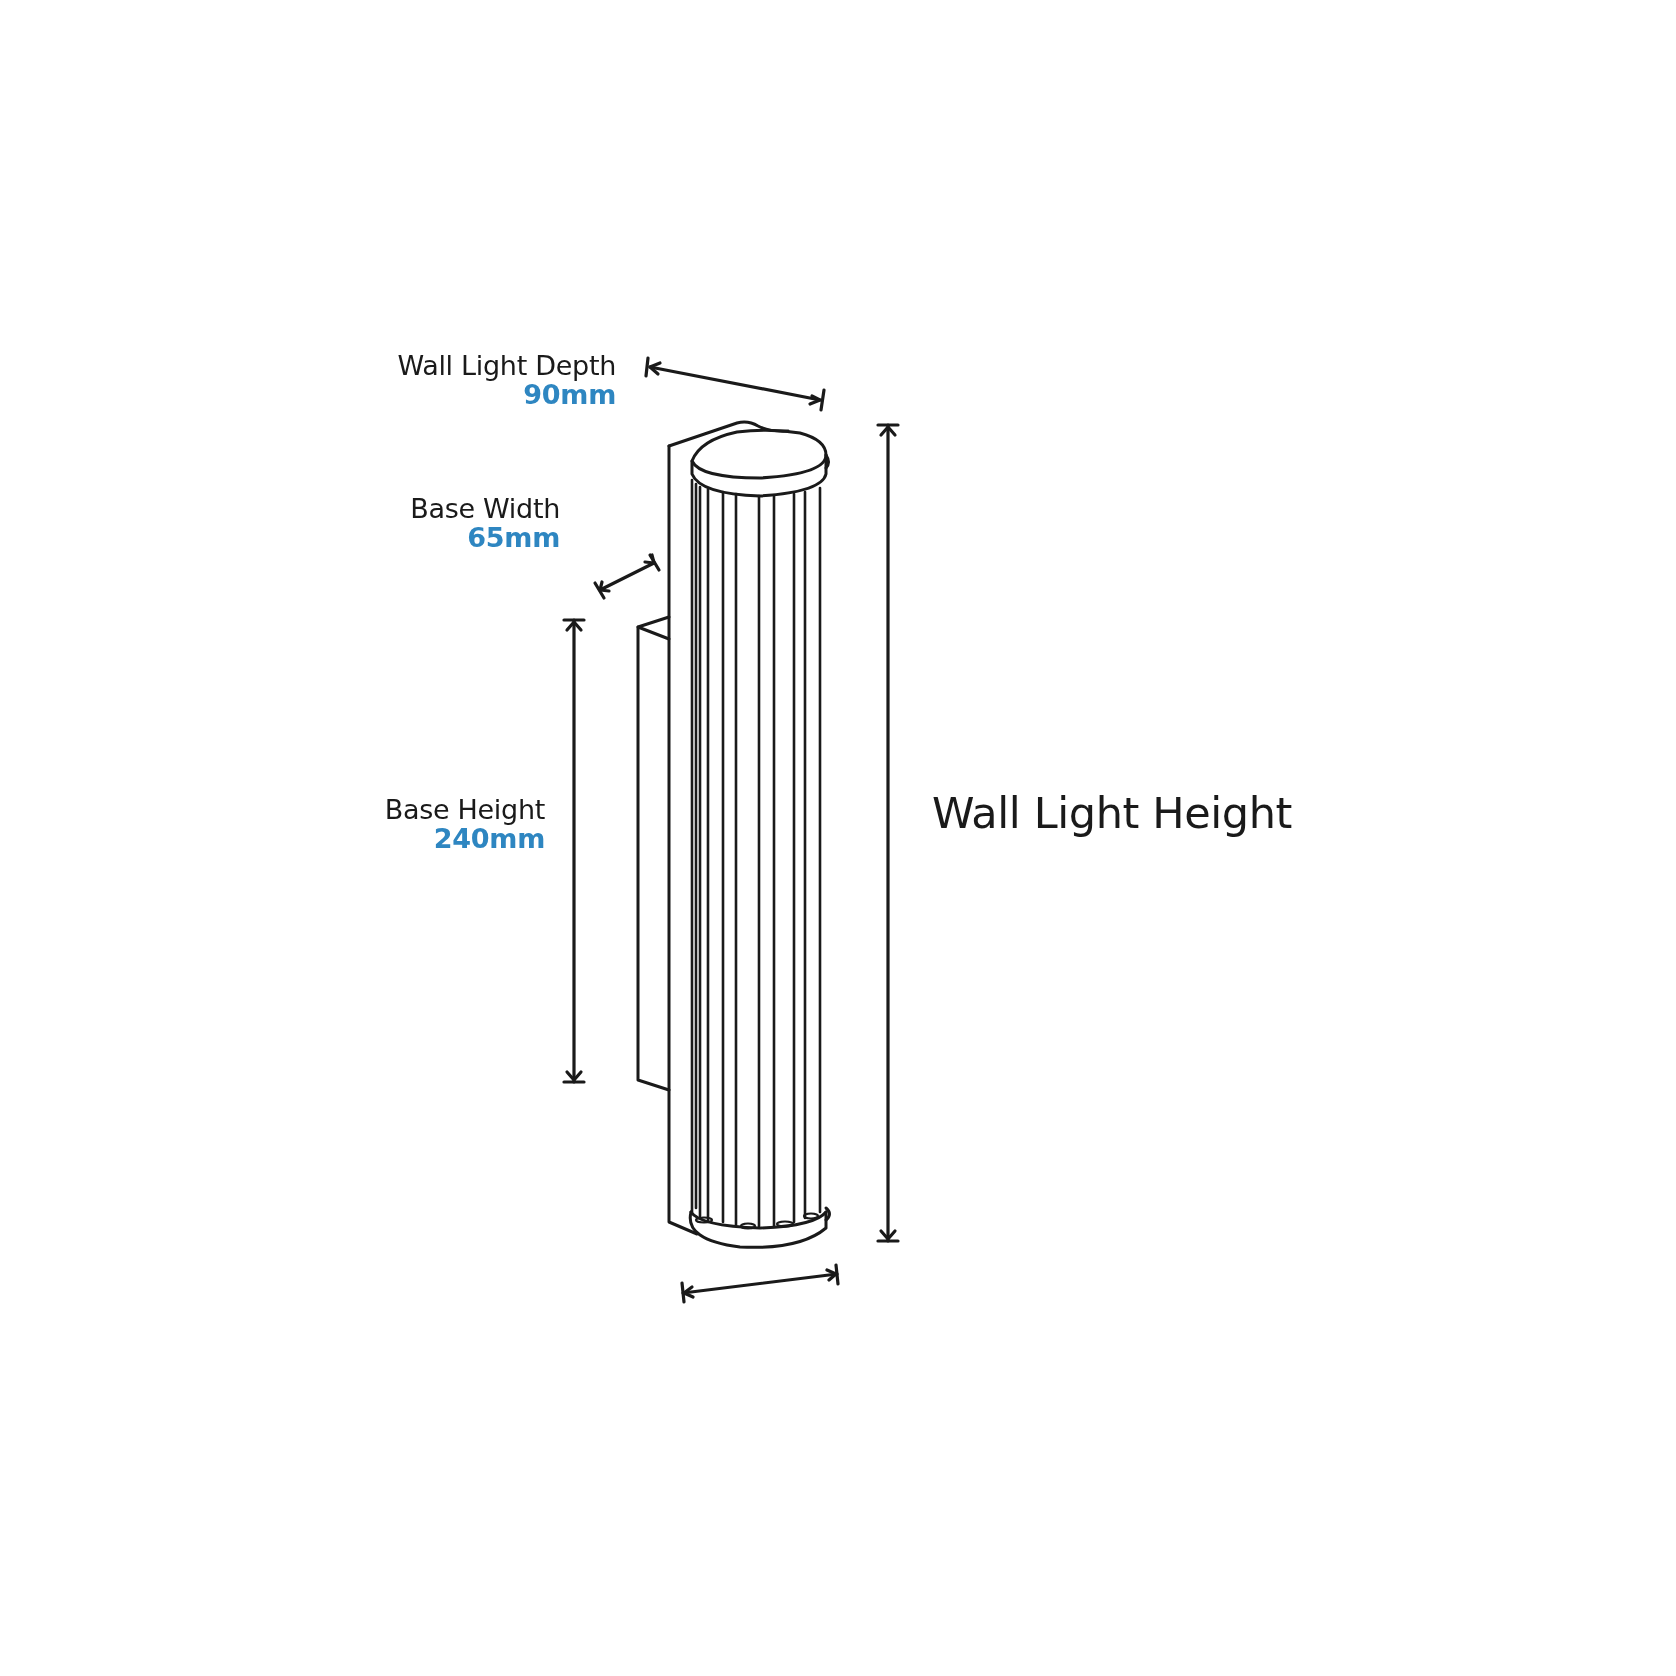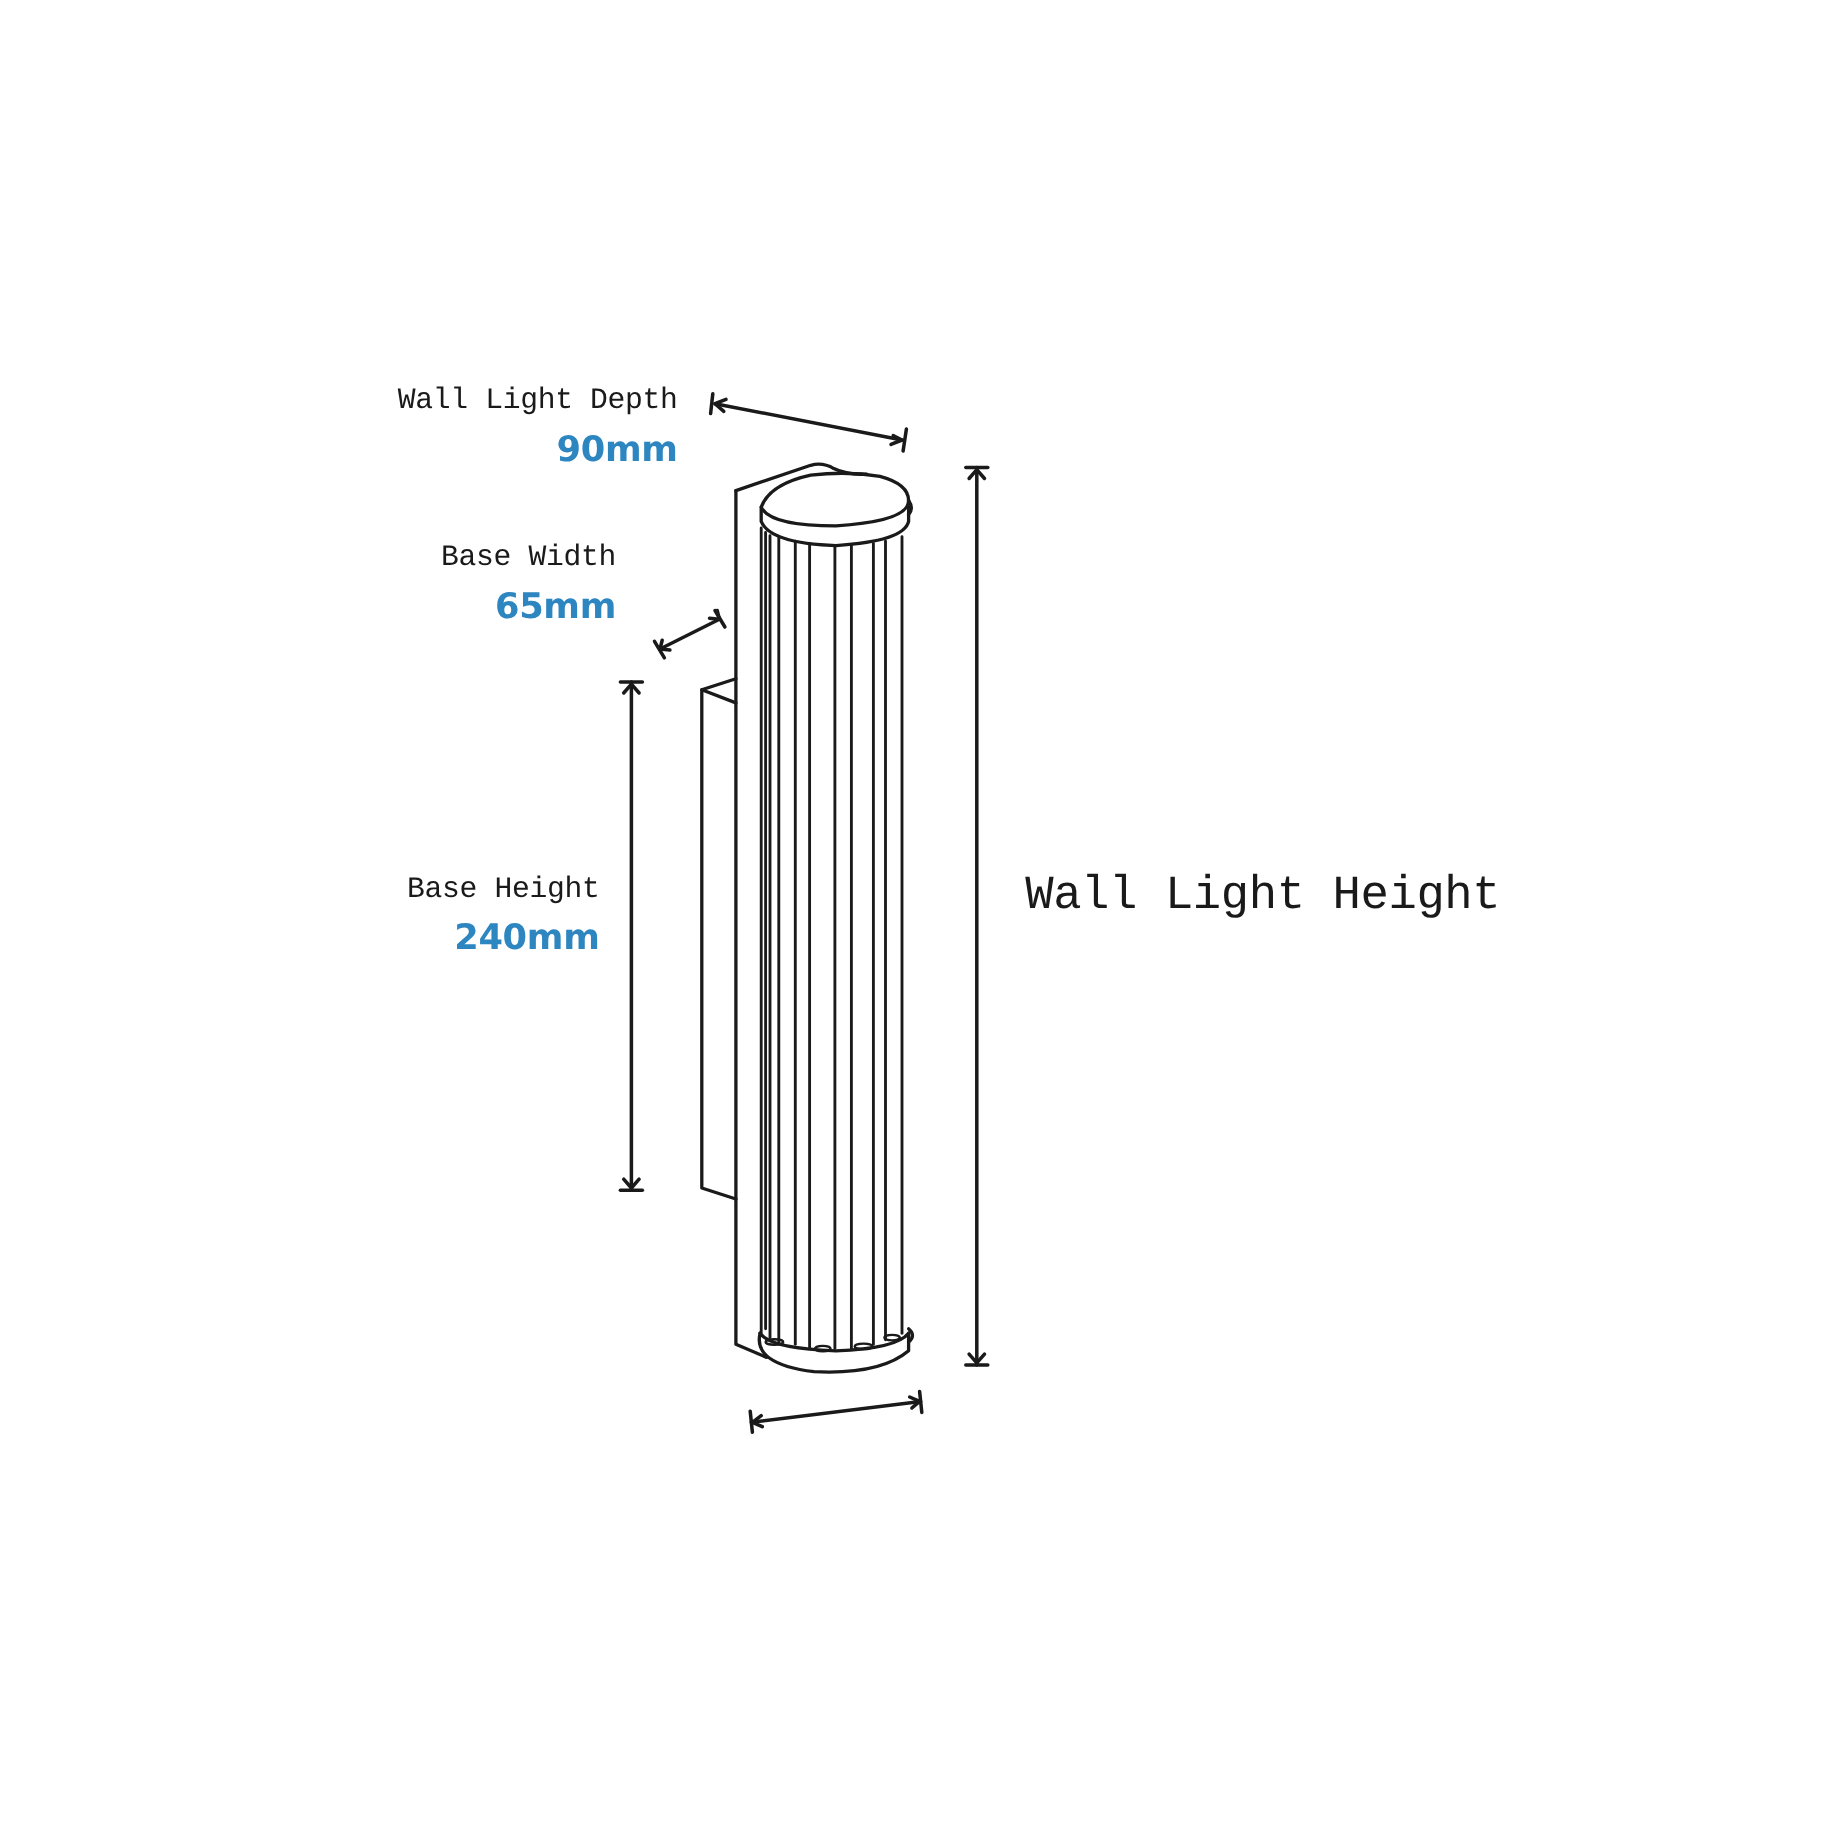--- a/index.html
+++ b/index.html
@@ -1,25 +1,25 @@
 <!DOCTYPE html>
 <html><head>
   <meta charset="utf-8">
   <style>
     html, body { margin: 0; padding: 0; background: #ffffff; }
     body { width: 1676px; height: 1676px; position: relative; overflow: hidden;
            font-family: "DejaVu Sans", "Liberation Sans", sans-serif; }
     .canvas { position: absolute; left: 0; top: 0; width: 1676px; height: 1676px; }
     svg.drawing { position: absolute; left: 0; top: 0; }
     .label { position: absolute; white-space: nowrap; line-height: 1; }
-    .label .name { display: block; color: #1a1a1a; font-weight: normal; font-family: Liberation Mono, monospace; }
+    .label .name { display: block; color: #1a1a1a; font-weight: normal; }
     .label .value { display: block; color: #2e86c1; font-weight: bold; }
     .right { text-align: right; }
     .sm .name { font-size: 27px; letter-spacing: -0.3px; }
-    .sm .value { font-size: 32px; margin-top: 13px; letter-spacing: -0.3px; }
+    .sm .value { font-size: 27px; margin-top: 2px; letter-spacing: -0.3px; }
     .lg .name { font-size: 43px; letter-spacing: -0.4px; }
     .lg .value { font-size: 40px; margin-top: 11px; letter-spacing: -0.3px; }
   </style>
 </head>
 <body>
 
 <div class="canvas">
 
   <svg class="drawing" width="1676" height="1676" viewBox="0 0 1676 1676" fill="none" stroke="#1a1a1a" stroke-width="3" stroke-linecap="round" stroke-linejoin="round">
 

